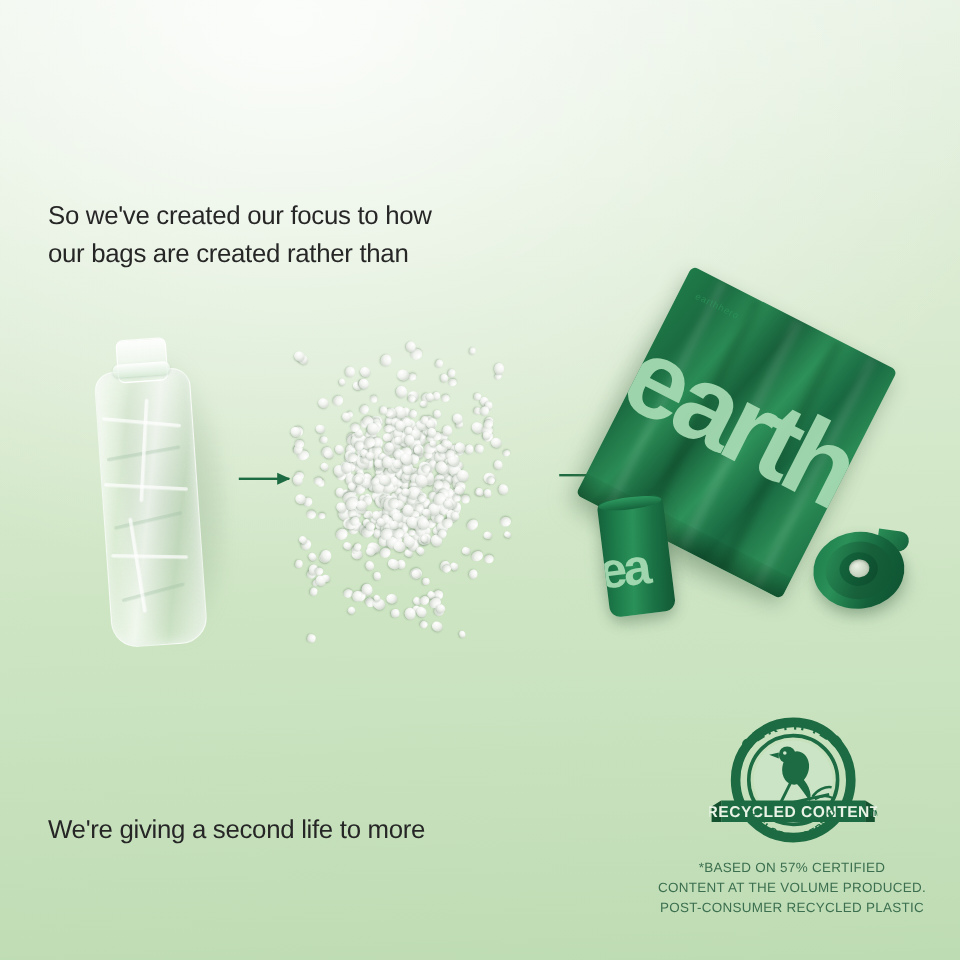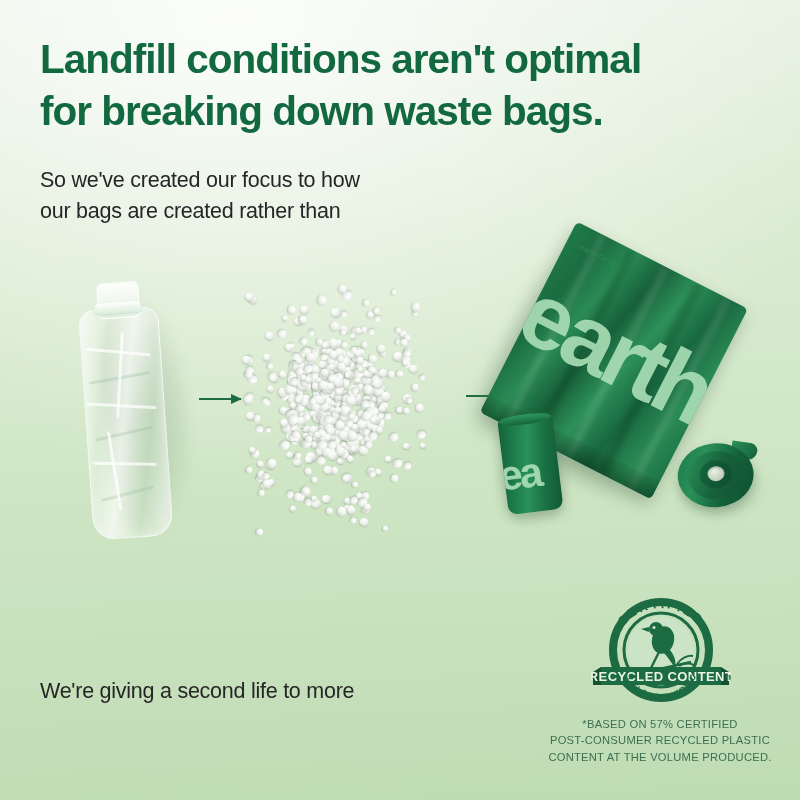--- a/index.html
+++ b/index.html
@@ -167,24 +167,20 @@
 
   
   .seal{position:absolute;left:591px;top:588px;width:140px;height:118px;}
   .seal svg{display:block;}
 </style>
 </head>
 <body>
 
 <div id="poster">
 
-  <div class="headline">
-    <span class="l">Landfill conditions aren't optimal</span>
-    <span class="l">for breaking down waste bags.</span>
-  </div>
 
   <div class="subcopy">
     <span class="l">So we've created our focus to how</span>
     <span class="l">our bags are created rather than</span>
   </div>
 
   <div class="stage">
 
     <div class="bottle">
       <div class="shadow"></div>
@@ -890,17 +886,17 @@
       <text x="133" y="92" font-family="Liberation Sans, sans-serif" font-size="7" font-weight="bold" fill="#1d6b42">TM</text>
 
       <text font-family="Liberation Sans, sans-serif" font-size="8.2" font-weight="bold" fill="#1d6b42" letter-spacing="1.1">
         <textPath href="#arcBot" startOffset="50%" text-anchor="middle">SCS GLOBAL SERVICES</textPath>
       </text>
     </svg>
   </div>
 
   <div class="footnote">
     <span class="l">*BASED ON 57% CERTIFIED</span>
+    <span class="l">CONTENT AT THE VOLUME PRODUCED.</span>
     <span class="l">POST-CONSUMER RECYCLED PLASTIC</span>
-    <span class="l">CONTENT AT THE VOLUME PRODUCED.</span>
   </div>
 
 </div>
 
 </body></html>

